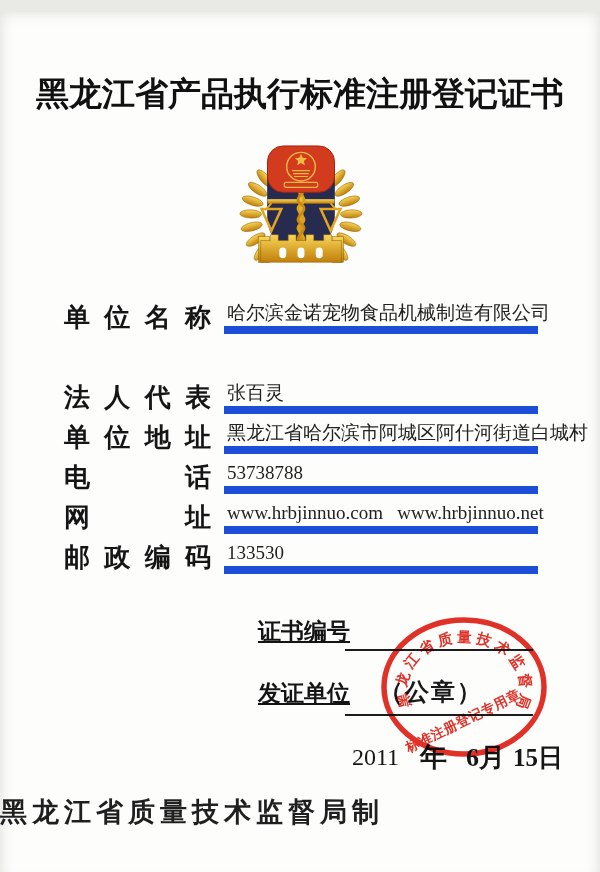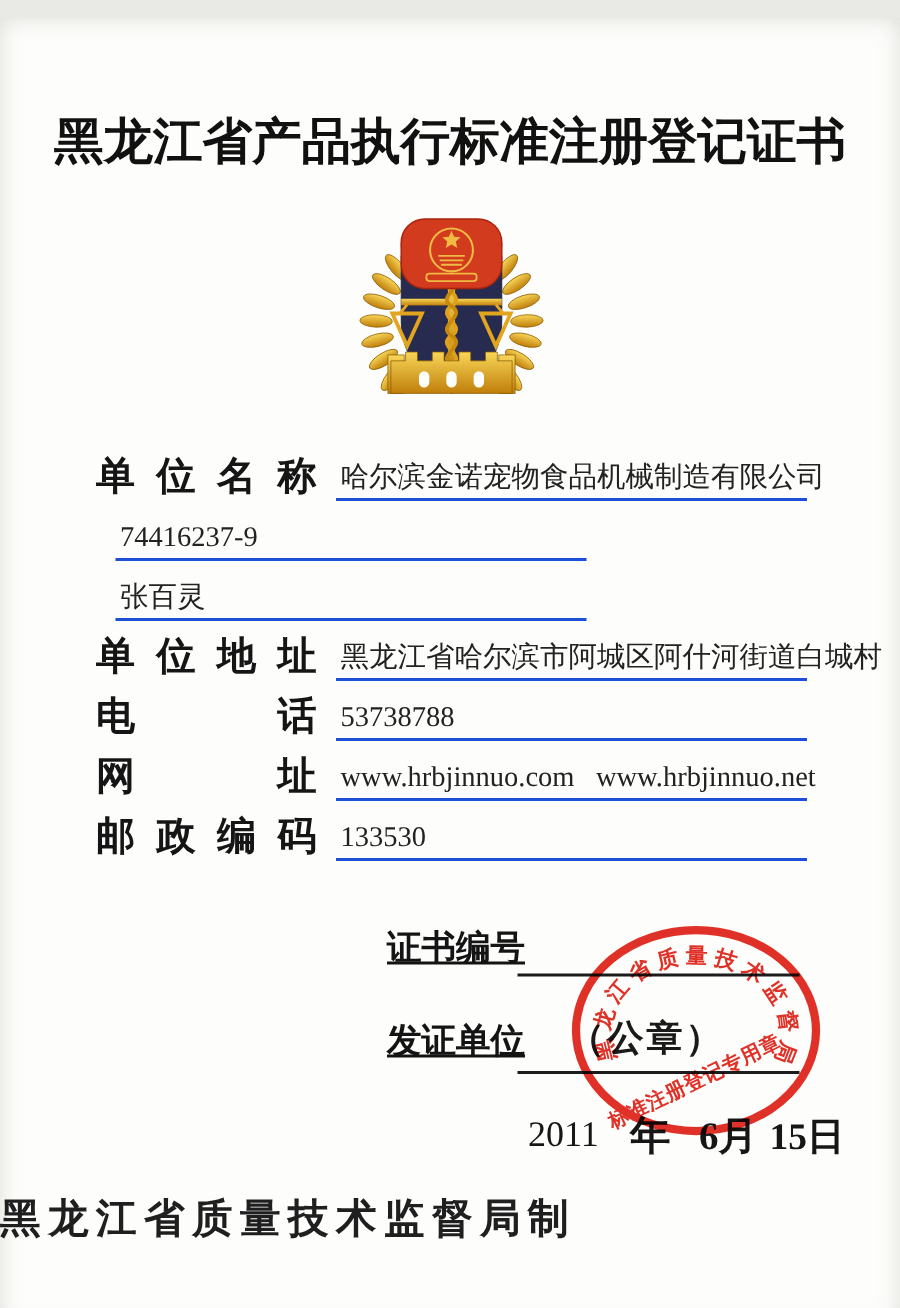--- a/index.html
+++ b/index.html
@@ -18,21 +18,21 @@
   .emblem{position:absolute;left:232px;top:130px;width:138px;height:138px;}
   
   .form{position:absolute;left:64px;top:282px;width:472px;}
   .frow{display:flex;align-items:flex-end;height:40px;}
   .flabel{
     display:inline-block;width:147px;font-size:26px;font-weight:bold;
     text-align:justify;text-align-last:justify;line-height:1.05;
     margin-bottom:3px;color:#151515;flex:none;
   }
   .fvalue{
-    flex:none;margin-left:13px;width:311px;border-bottom:2px solid #1d4ed8;
+    flex:none;margin-left:13px;width:311px;border-bottom:8px solid #1d4ed8;
     font-size:19px;line-height:1.25;padding:0 0 1px 3px;white-space:pre;
     overflow:visible;color:#222;
   }
   
   .lbl-certno,.lbl-issuer{position:absolute;font-size:23px;font-weight:bold;color:#141414;text-decoration:underline;}
   .lbl-certno{left:258px;top:604px;}
   .lbl-issuer{left:258px;top:666px;}
   .seal-note{position:absolute;left:379px;top:664px;font-size:24px;font-weight:bold;letter-spacing:2px;color:#1a1a1a;z-index:1;}
   .uline{position:absolute;height:0;border-top:2px solid #1c1c1c;}
   .uline.one{left:345px;top:637px;width:188px;}
@@ -121,23 +121,23 @@
       </g>
     </svg>
   </div>
 
   <div class="form">
     <div class="frow">
       <span class="flabel">单位名称</span>
       <span class="fvalue">哈尔滨金诺宠物食品机械制造有限公司</span>
     </div>
     <div class="frow">
-      <span class="fvalue">74416237-9</span>
     </div>
     <div class="frow">
+      <span class="flabel">法人代表</span>
       <span class="fvalue">张百灵</span>
     </div>
     <div class="frow">
       <span class="flabel">单位地址</span>
       <span class="fvalue">黑龙江省哈尔滨市阿城区阿什河街道白城村</span>
     </div>
     <div class="frow">
       <span class="flabel">电话</span>
       <span class="fvalue">53738788</span>
     </div>

